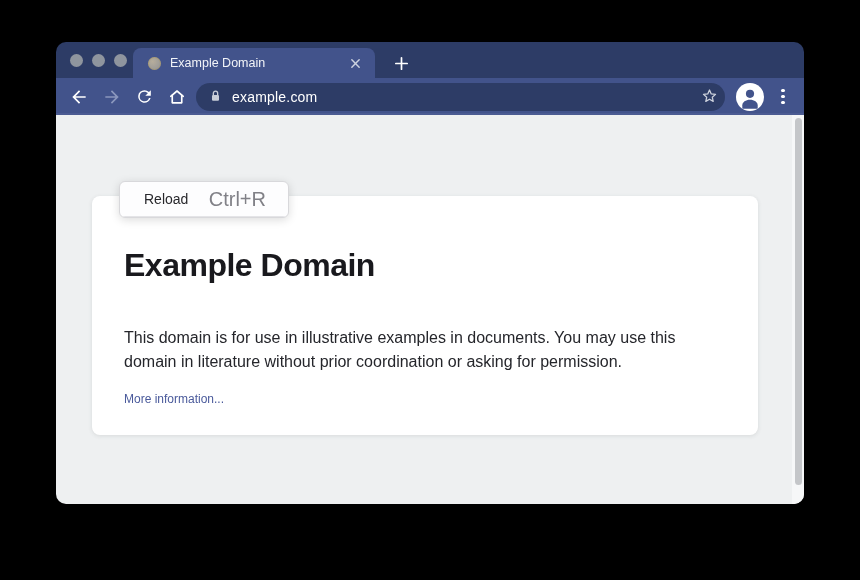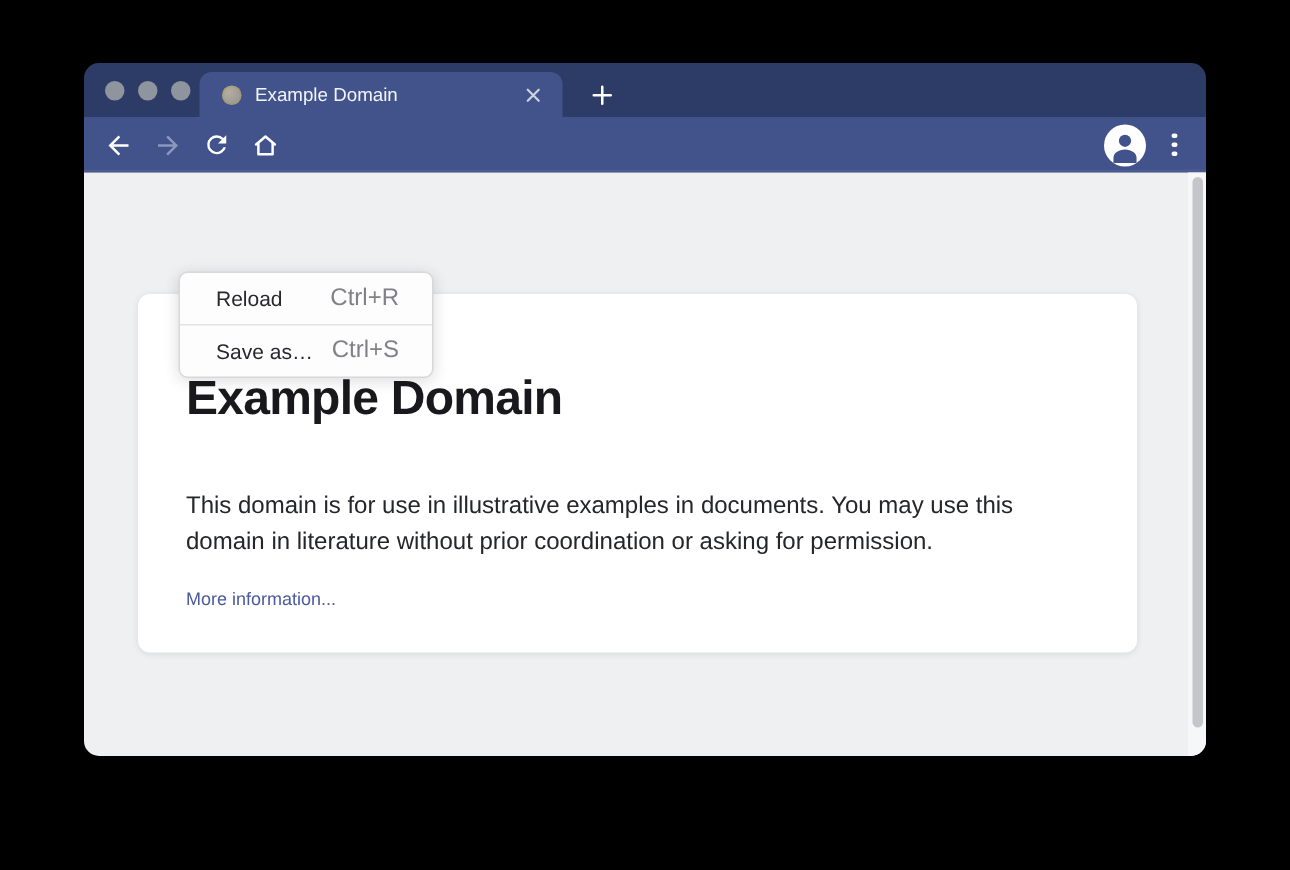--- a/index.html
+++ b/index.html
@@ -58,21 +58,21 @@
   .scrollbar-thumb { position:absolute; left:2.5px; top:3px; width:7px; height:367px; border-radius:3.5px;
                      background:#c4c6c9; }
 
   
   .context-menu { position:absolute; left:63px; top:66px; width:170px; background:#fdfdfe;
                   border:1px solid #d8d8db; border-radius:6px; overflow:hidden; z-index:10;
                   box-shadow:0 2px 10px rgba(0,0,0,.14); }
   .menu-item { height:34px; display:flex; align-items:center; justify-content:space-between;
                padding:0 22px 0 24px; cursor:default;gap:12px; }
   .menu-label { font-size:14px; color:#28282c; }
-  .menu-shortcut { font-size:16px; color:#818187; }
+  .menu-shortcut { font-size:20px; color:#818187; }
   .menu-divider { height:1px; background:#e4e4e7; }
 
   svg { display:block; }
 </style>
 </head>
 <body>
 
 <div class="stage">
   <div class="browser-window">
 
@@ -113,20 +113,34 @@
         <svg width="19" height="19" viewBox="0 0 24 24">
             <path d="M17.65 6.35A7.96 7.96 0 0 0 12 4a8 8 0 1 0 7.73 10h-2.08A6 6 0 1 1 12 6c1.66 0 3.14.69 4.22 1.78L13 11h7V4l-2.35 2.35z" fill="#fff"></path>
           </svg>
       </div>
       <div class="nav-btn btn-home">
         <svg width="20" height="20" viewBox="0 0 24 24">
           <path d="M4.5 11.2L12 4.8l7.5 6.4" fill="none" stroke="#fff" stroke-width="2" stroke-linecap="round" stroke-linejoin="round"></path>
           <path d="M6.3 10v9h11.4v-9" fill="none" stroke="#fff" stroke-width="2" stroke-linecap="round" stroke-linejoin="round"></path>
         </svg>
       </div>
+      <div class="omnibox">
+        <span>
+          <svg width="13" height="15" viewBox="0 0 24 26">
+            <path d="M8 10V7a4 4 0 0 1 8 0v3" fill="none" stroke="#c8cdd8" stroke-width="2.4"></path>
+            <rect x="5.5" y="10" width="13" height="11" rx="2" fill="#c8cdd8"></rect>
+          </svg>
+        </span>
+        <span class="omnibox-url">example.com</span>
+        <span class="bookmark-star">
+          <svg width="19" height="19" viewBox="0 0 24 24">
+            <path d="M12 3.8l2.2 5 5.4.5-4.1 3.6 1.2 5.3L12 15.4l-4.7 2.8 1.2-5.3-4.1-3.6 5.4-.5z" fill="none" stroke="#ced3de" stroke-width="1.6" stroke-linejoin="round"></path>
+          </svg>
+        </span>
+      </div>
       <div class="avatar">
         <svg width="28" height="28" viewBox="0 0 24 24">
           <circle cx="12" cy="9.3" r="3.5" fill="#42538b"></circle>
           <path d="M12 14.3c-3.7 0-6.6 2.1-6.6 4.7V22h13.2v-3c0-2.6-2.9-4.7-6.6-4.7z" fill="#42538b"></path>
         </svg>
       </div>
       <div class="overflow-menu">
         <span class="dot"></span>
           <span class="dot"></span>
           <span class="dot"></span>
@@ -139,24 +153,20 @@
         <div class="page-paragraph">This domain is for use in illustrative examples in documents. You may use this domain in literature without prior coordination or asking for permission.</div>
         <a class="page-link">More information...</a>
       </div>
 
       <div class="context-menu">
         <div class="menu-item">
           <span class="menu-label">Reload</span>
           <span class="menu-shortcut">Ctrl+R</span>
         </div>
         <div class="menu-divider"></div>
-        <div class="menu-item">
-          <span class="menu-label">Save as…</span>
-          <span class="menu-shortcut">Ctrl+S</span>
-        </div>
       </div>
 
       <div class="scrollbar-track">
         <div class="scrollbar-thumb"></div>
       </div>
     </div>
 
   </div>
 </div>
 

